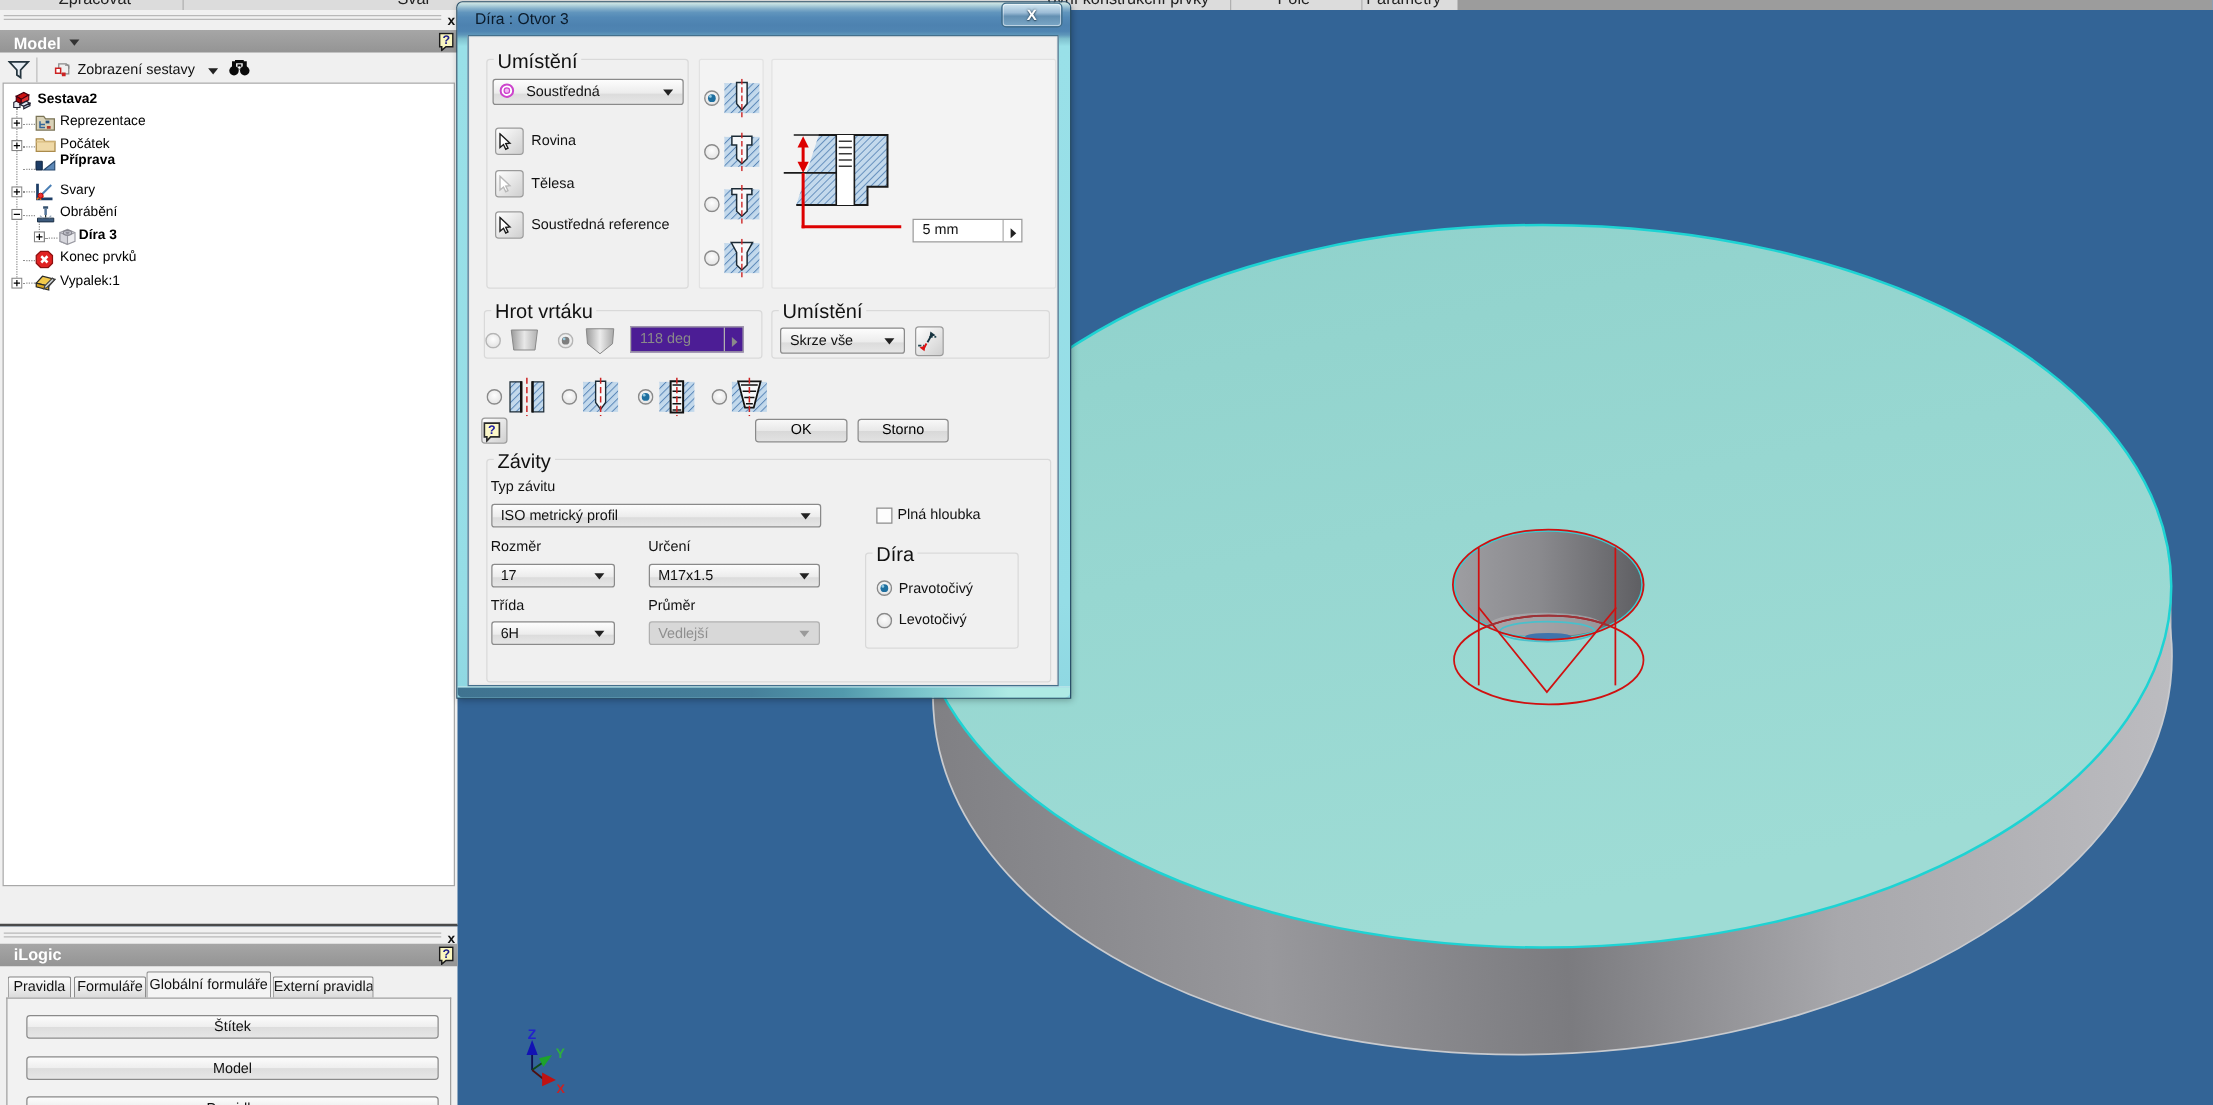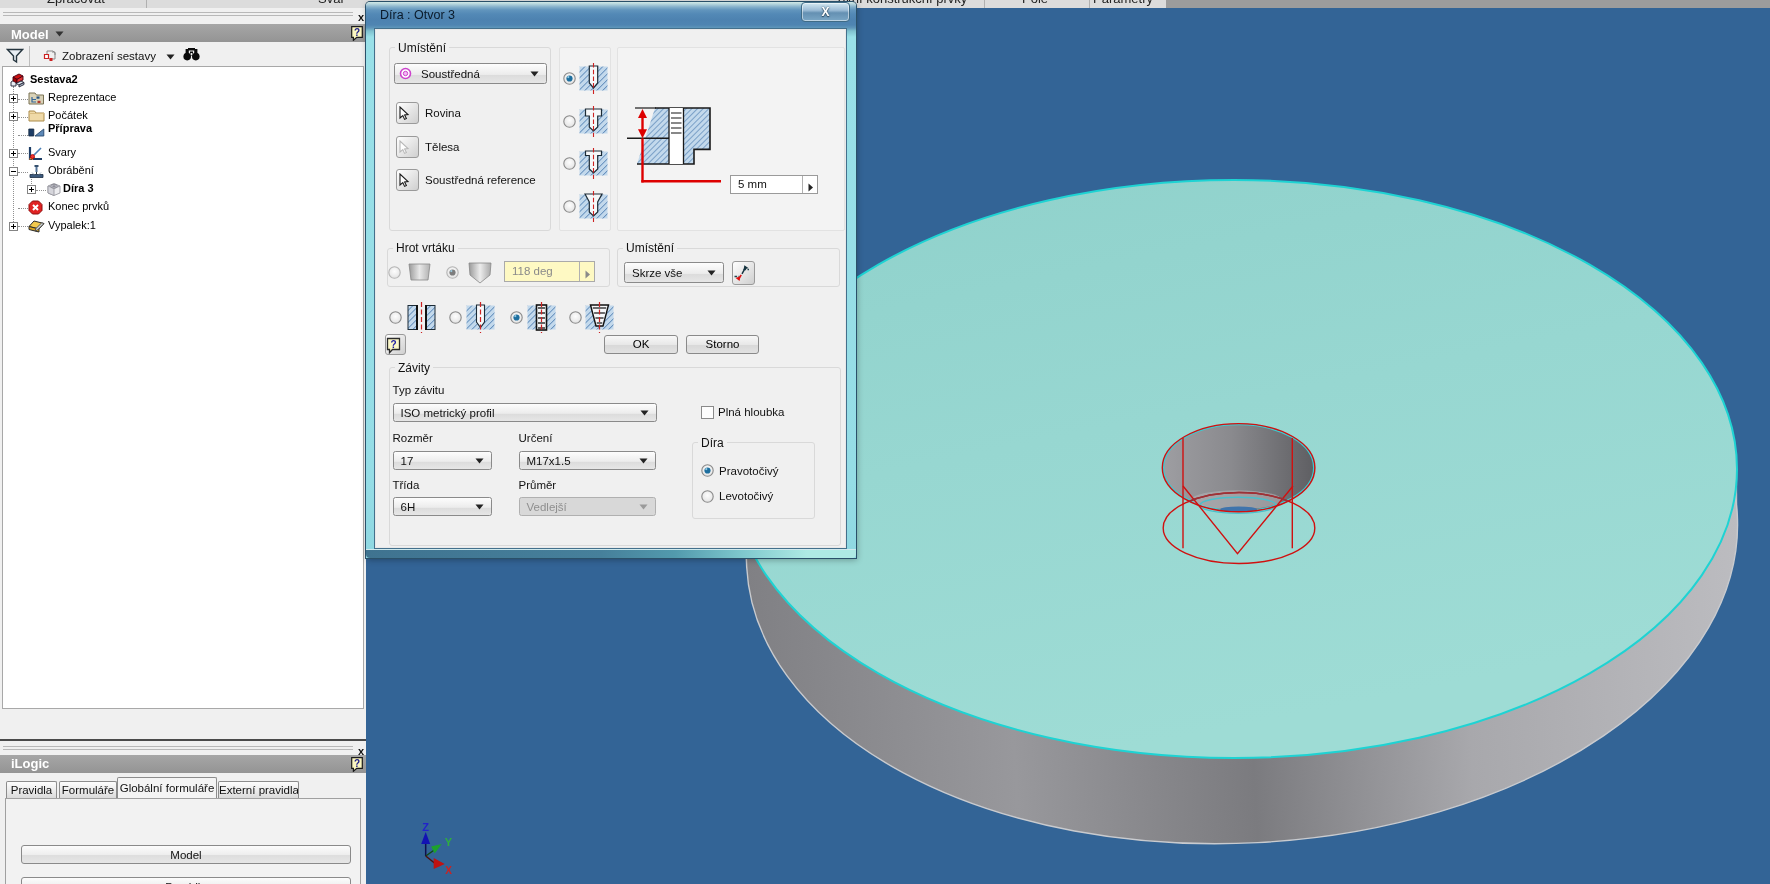--- a/index.html
+++ b/index.html
@@ -23,31 +23,31 @@
 .tab{position:absolute;font-size:11.5px;white-space:nowrap;overflow:hidden;text-align:center;background:linear-gradient(#fdfdfd,#e8e8e8 60%,#d8d8d8);border:1px solid #8c8c8c;border-bottom:none;border-radius:2px 2px 0 0;color:#111}
 .tab.act{background:#f4f4f4;z-index:4}
 #tabpage{position:absolute;left:5px;top:798px;width:356px;height:86px;background:#f2f2f2;border:1px solid #a0a0a0;border-bottom:none;z-index:2}
 .ibtn{position:absolute;left:15px;width:330px;height:19px;background:linear-gradient(#fcfcfc,#eee 50%,#ddd 52%,#e6e6e6);border:1px solid #8a8a8a;border-radius:3px;font-size:11.5px;text-align:center;line-height:18px;color:#111}
 #dialog{position:absolute;left:366px;top:2px;width:490px;height:556px;z-index:10;border-radius:4px 4px 0 0;background:linear-gradient(180deg,#d2e8e6 0px,#b5d5dd 2px,#84afca 5px,#6195bd 8px,#5389b6 12px,#4d82b0 18px,#4f85b2 23px,#5f97ba 26px,#7fc0ce 29px,#99e0e8 35px,#95dde6 480px,#8fd8e2 547px,#8fd8e2 556px);box-shadow:0 0 0 1px #2a5069,1px 2px 6px rgba(0,0,0,0.3)}
 #dtitle{position:absolute;left:14px;top:6px;font-size:12.5px;color:#0a1a2a}
 #dclose{position:absolute;left:435px;top:0px;width:49px;height:20px;border:1px solid #3f6b86;border-radius:4px;background:linear-gradient(#d4e9f2,#9cbcd6 40%,#6490b2 55%,#7ba7c6);box-shadow:inset 0 0 0 1px rgba(255,255,255,0.5)}
 #dclose span{display:block;text-align:center;font-size:12px;font-weight:bold;color:#fff;line-height:18px;text-shadow:0 1px 1px #2c4a60,0 0 2px #2c4a60}
 #dbody{position:absolute;left:8px;top:26px;width:473px;height:521px;background:#f0f0f0;border:1px solid #44708c;box-shadow:inset 0 0 0 1px #e8e8e8}
 .group{position:absolute;border:1px solid #d9d9d9;border-radius:3px}
-.glabel{position:absolute;font-size:12px;color:#111;background:#f0f0f0;padding:0 3px;white-space:nowrap}
+.glabel{position:absolute;font-size:16px;color:#111;background:#f0f0f0;padding:0 3px;white-space:nowrap}
 .lbl12{position:absolute;font-size:11.5px;color:#111;white-space:nowrap}
 .combo{position:absolute;background:linear-gradient(#fdfdfd,#ececec 55%,#dcdcdc 60%,#e6e6e6);border:1px solid #8a8a8a;border-radius:2.5px;font-size:11.5px;color:#111;white-space:nowrap;overflow:hidden}
 .combo .ctext{margin-left:7px}
 .combo .cicon{display:inline-block;vertical-align:-2px;margin-left:4px;margin-right:2px}
 .combo .carrow{position:absolute;right:7px;top:50%;margin-top:-3px;line-height:0}.combo .carrow svg{display:block}.spin .spbtn svg{display:inline-block}
 .combo.dis{background:#d8d8d8;border-color:#b0b0b0;color:#8f8f8f}
 .spin{position:absolute;background:#fff;border:1px solid #9a9a9a;font-size:11.5px;color:#111}
 .spin .ctext{margin-left:7px}
 .spin .spbtn{position:absolute;right:0;top:0;bottom:0;width:15px;border-left:1px solid #b0b0b0;text-align:center;padding-top:4px}
-.spin.dis{background:#fef9c3;border-color:#aaa;color:#8a8a8a}
+.spin.dis{background:#4c1d95;border-color:#aaa;color:#8a8a8a}
 .sqbtn{position:absolute;width:23px;height:22px;border:1px solid #9a9a9a;border-radius:3px;background:linear-gradient(135deg,#ffffff,#e2e2e2 60%,#cfcfcf);text-align:center;padding-top:3px}
 .pbtn{position:absolute;height:19px;border:1px solid #8a8a8a;border-radius:3px;background:linear-gradient(#f8f8f8,#e8e8e8 50%,#d8d8d8 52%,#e2e2e2);font-size:11.5px;text-align:center;line-height:17px;color:#000}
 .radio{position:absolute}
 .chk{position:absolute;width:13px;height:13px;background:#fdfdfd;border:1px solid #8a8a8a}
 .panel2{position:absolute;background:#f3f3f3;border:1px solid #e2e2e2;border-radius:2px}
 </style></head><body>
 <div id="strip">
     <div style="position:absolute;left:0;top:0;width:1166px;height:8px;background:#dcdcdc"></div>
     <div style="position:absolute;left:1166px;top:0;width:604px;height:8px;background:#9c9c9c"></div>
     <div class="t" style="left:47px">Zpracovat</div>
@@ -296,20 +296,21 @@
         <path d="M0.7,0.7 h10.6 v10.6 h-5.5 l-3.4,3 v-3 h-1.7 Z" fill="#fbf7c0" stroke="#1a1a1a" stroke-width="1.2"></path>
         <text x="6" y="9.6" font-family="Liberation Sans" font-size="10" font-weight="bold" fill="#22228a" text-anchor="middle">?</text>
       </svg>
     </div>
     <div class="tab" style="left:6px;top:40px;width:51px;height:18px;line-height:17px">Pravidla</div>
     <div class="tab" style="left:59px;top:40px;width:58px;height:18px;line-height:17px">Formuláře</div>
     <div class="tab act" style="left:117px;top:36px;width:100px;height:22px;line-height:21px">Globální formuláře</div>
     <div class="tab" style="left:218px;top:40px;width:81px;height:18px;line-height:17px">Externí pravidla</div>
   </div>
 <div id="tabpage">
+    <div class="ibtn" style="top:13px">Štítek</div>
     <div class="ibtn" style="top:45.5px">Model</div>
     <div class="ibtn" style="top:78px">Pravidlo</div>
   </div>
 <div id="dialog">
     <div style="position:absolute;left:0;top:547px;width:490px;height:9px;background:linear-gradient(90deg,#3f7390 0,#46809b 48%,#529aad 63%,#7cc6cc 76%,#aeeae4 90%);border-top:1px solid #d0eaee;border-radius:0 0 4px 4px"></div>
     <div id="dtitle">Díra : Otvor 3</div>
     <div id="dclose">
       <span>X</span>
     </div>
     <div id="dbody">

